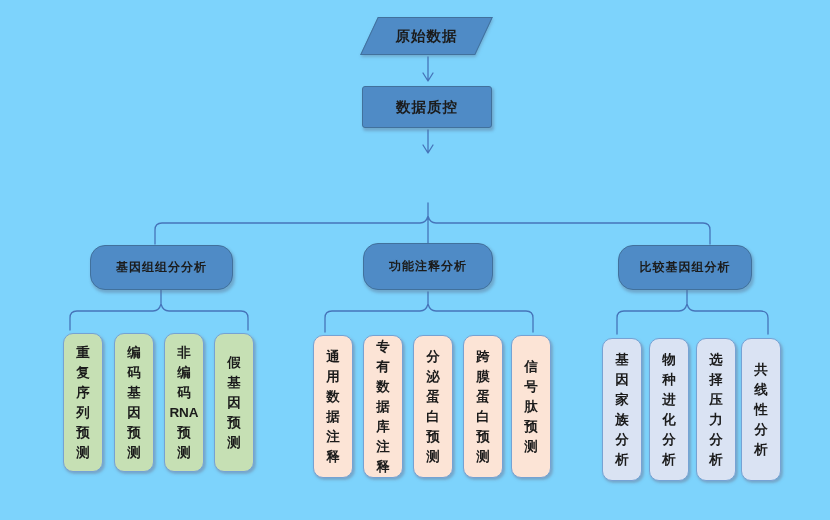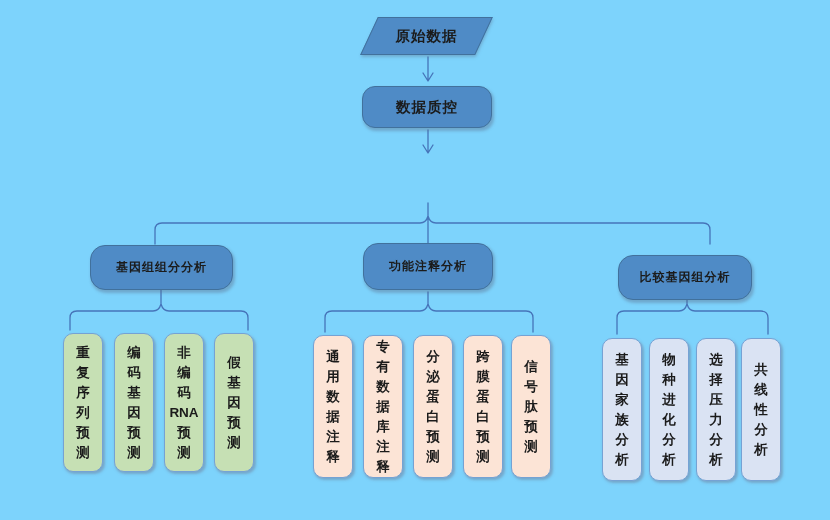--- a/index.html
+++ b/index.html
@@ -5,21 +5,21 @@
   html,body { margin:0; padding:0; background:#ffffff; }
   #canvas {
     position:relative; width:830px; height:520px; background:#7dd3fc;
     font-family:"Liberation Sans","DejaVu Sans",sans-serif;
     color:#1b1b1b; overflow:hidden;
   }
   #connectors { position:absolute; left:0; top:0; width:830px; height:520px; }
 
   .node {
     position:absolute; display:flex; align-items:center; justify-content:center;
-    background:#4f8bc6; border:1.6px solid #41719c; border-radius:13px;
+    background:#4f8bc6; border:1.6px solid #41719c; border-radius:3px;
     font-size:14.5px; font-weight:bold; letter-spacing:1px;
     box-shadow:1.5px 2.5px 3px rgba(90,110,140,.42);
     box-sizing:border-box;
   }
   .branch { border-radius:15px; font-size:12px; }
 
   
   .para-wrap { position:absolute; left:369px; top:17px; width:115px; height:38px; }
   .para-bg {
     position:absolute; left:0; top:0; right:0; bottom:0;
@@ -73,21 +73,21 @@
     <span>数据质控</span>
   </div>
 
 
   <div class="node branch" style="left:90px;top:245px;width:143px;height:45px;">
     <span>基因组组分分析</span>
   </div>
   <div class="node branch" style="left:363px;top:243px;width:130px;height:47px;">
     <span>功能注释分析</span>
   </div>
-  <div class="node branch" style="left:618px;top:255px;width:134px;height:45px;">
+  <div class="node branch" style="left:618px;top:245px;width:134px;height:45px;">
     <span>比较基因组分析</span>
   </div>
 
   <div class="leaf green" style="left:63px;">
     <div class="v-text">
         <div>重</div>
         <div>复</div>
         <div>序</div>
         <div>列</div>
         <div>预</div>

